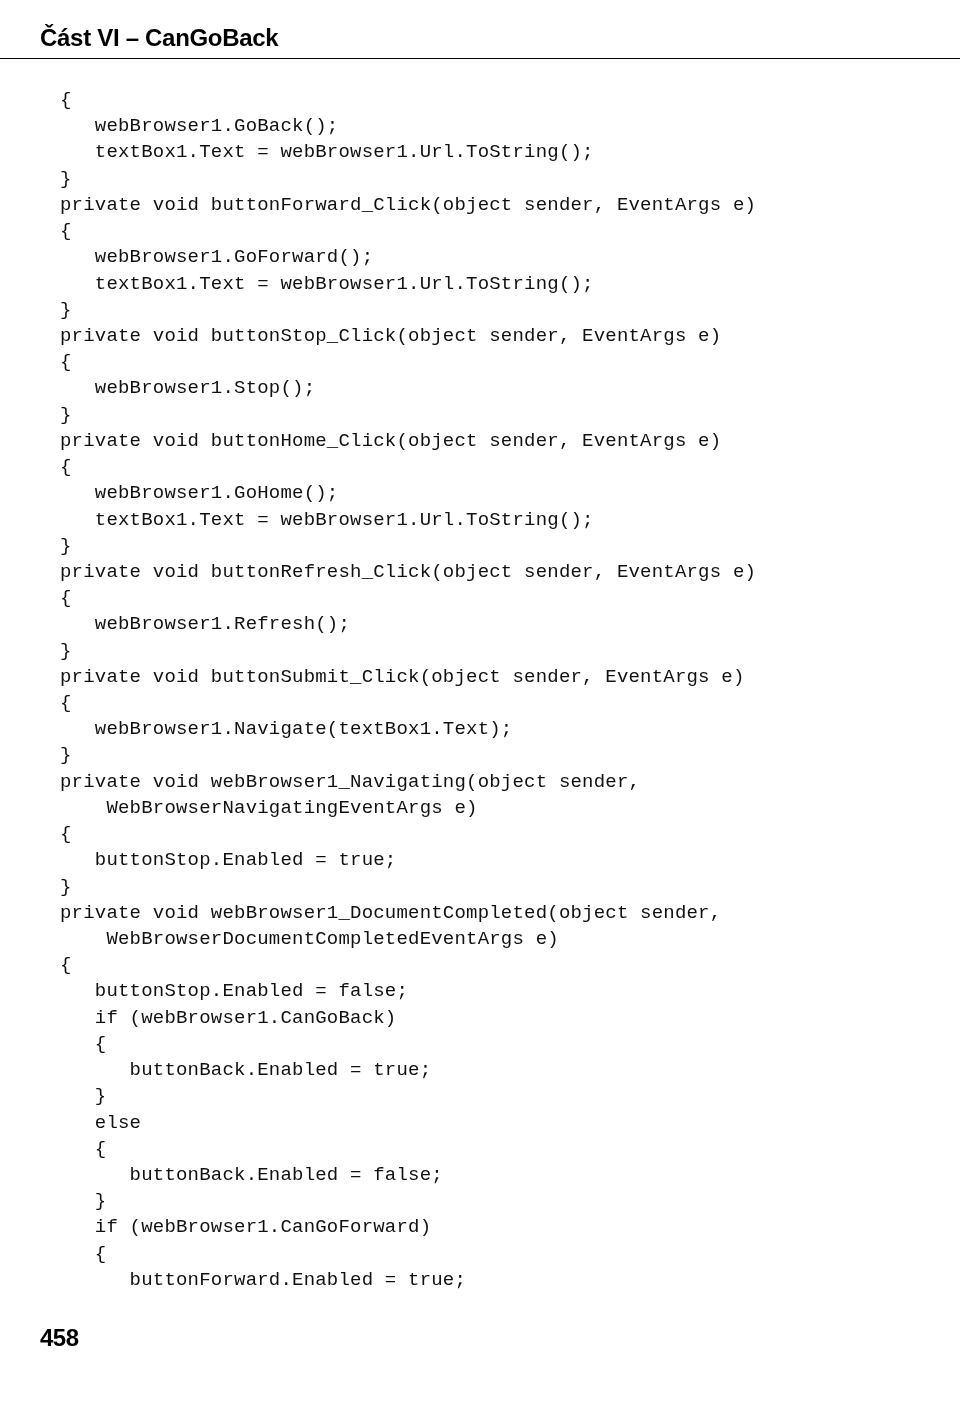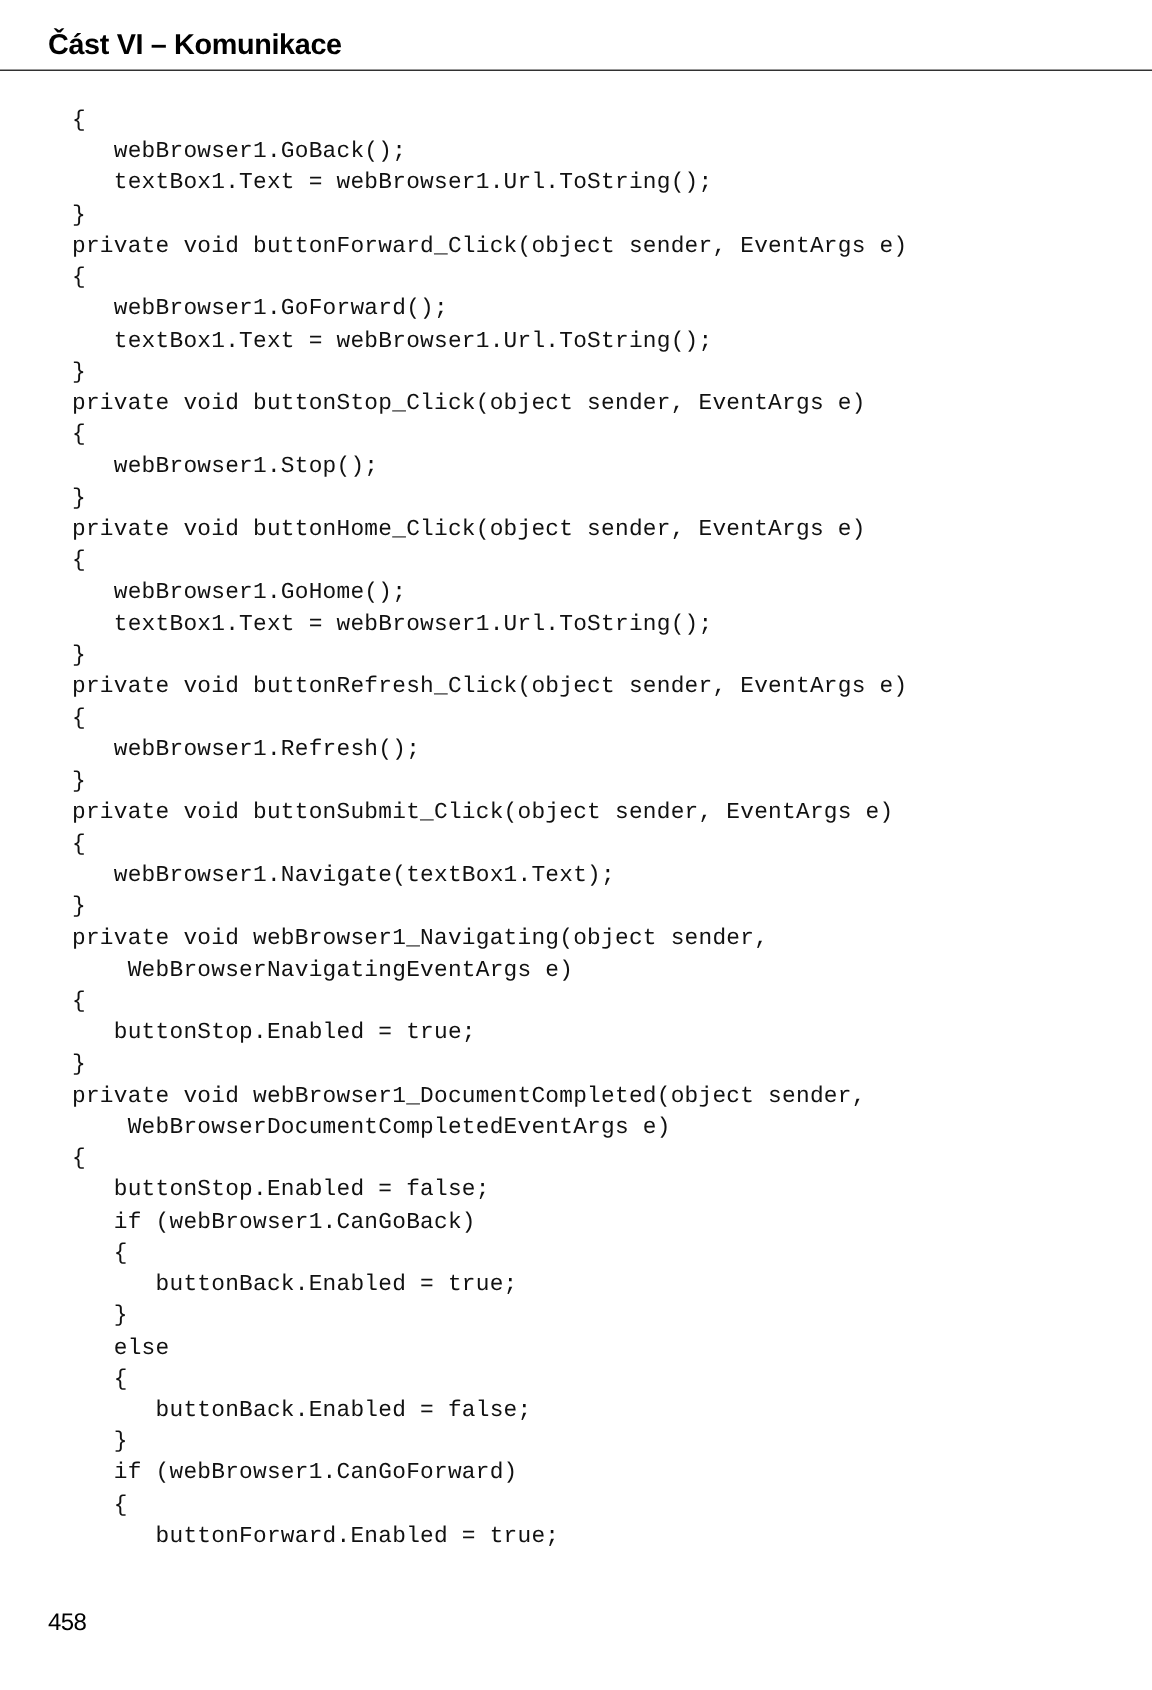--- a/index.html
+++ b/index.html
@@ -24,32 +24,32 @@
     pre {
       font-family: "Lucida Sans Typewriter", "Lucida Console", "Courier New", monospace;
       font-size: 19px;
       line-height: 1.38;
       letter-spacing: 0.2px;
       white-space: pre;
       color: #111;
     }
     .page-num {
       position: absolute;
-      bottom: 44px;
+      bottom: 56px;
       left: 40px;
-      font-size: 20px;
-      font-weight: 400;
+      font-size: 24px;
+      font-weight: 700;
       letter-spacing: -0.5px;
     }
   </style>
 </head>
 <body>
 
 <div class="header">
-  <span>Část VI – Komunikace</span>
+  <span>Část VI – CanGoBack</span>
 </div>
 
 <div class="content">
   <pre id="code-block">{
    webBrowser1.GoBack();
    textBox1.Text = webBrowser1.Url.ToString();
 }
 private void buttonForward_Click(object sender, EventArgs e)
 {
    webBrowser1.GoForward();

